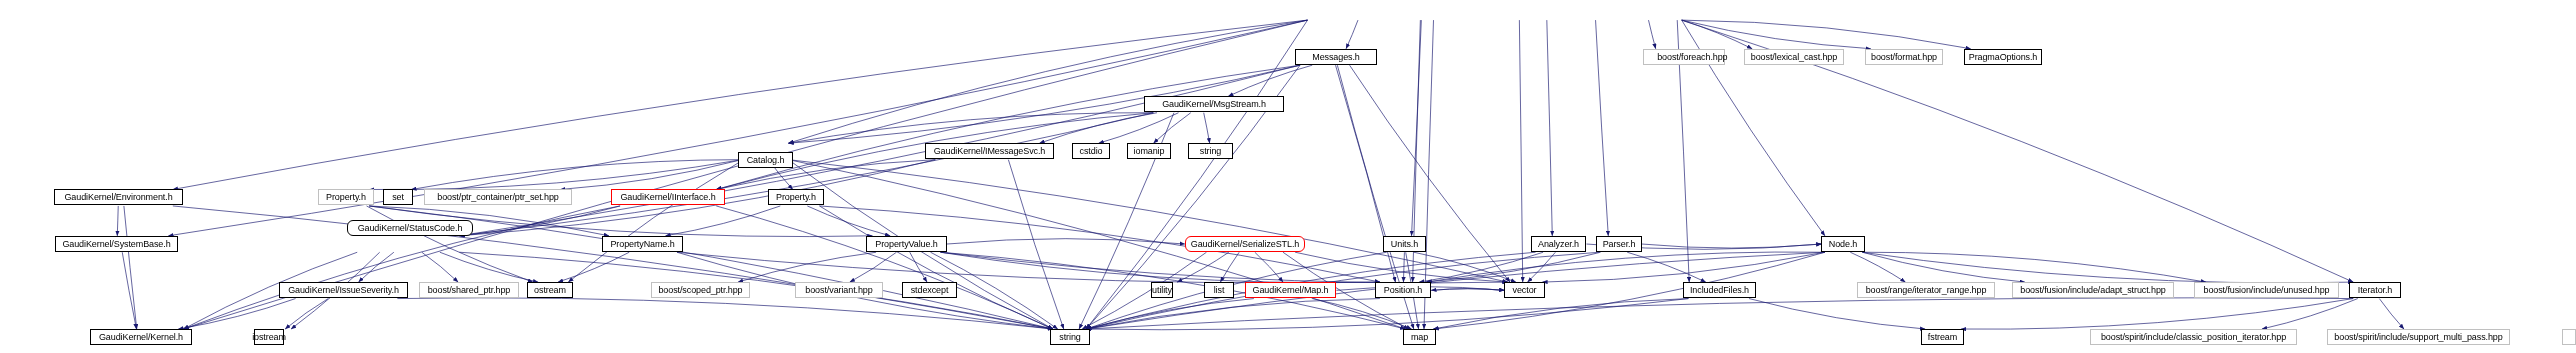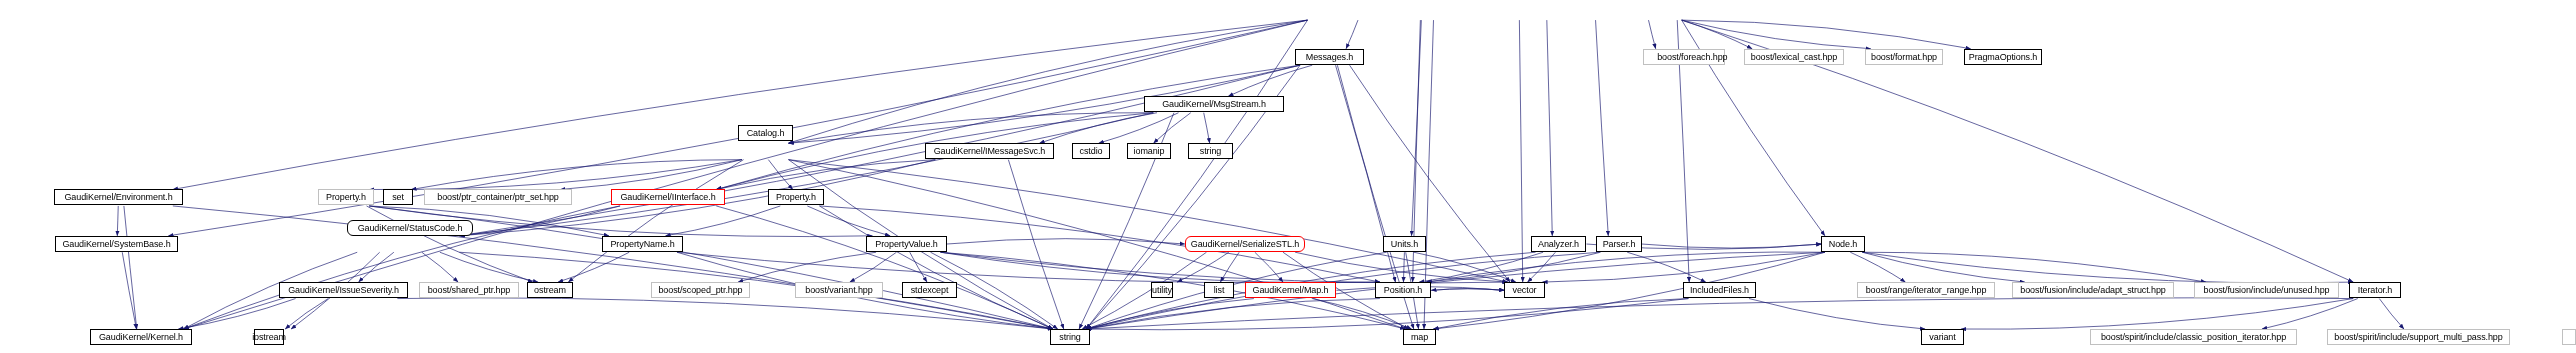--- a/index.html
+++ b/index.html
@@ -161,27 +161,27 @@
       <path d="M3909.8,490.0 Q3928.6,516.1 3950.3,540.0" fill="none" stroke="#191970" stroke-width="1.1" marker-end="url(#ah)"></path>
       <path d="M3866.9,490.0 Q3546.8,543.9 3222.3,540.0" fill="none" stroke="#191970" stroke-width="1.1" marker-end="url(#ah)"></path>
       <path d="M3866.9,490.0 Q2825.0,481.0 1784.8,540.0" fill="none" stroke="#191970" stroke-width="1.1" marker-end="url(#ah)"></path>
       <path d="M653.0,490.0 Q1193.2,481.0 1730.2,540.0" fill="none" stroke="#191970" stroke-width="1.1" marker-end="url(#ah)"></path>
       <path d="M539.3,490.0 Q502.1,512.4 468.6,540.0" fill="none" stroke="#191970" stroke-width="1.1" marker-end="url(#ah)"></path>
       <path d="M485.7,490.0 Q391.6,523.4 293.2,540.0" fill="none" stroke="#191970" stroke-width="1.1" marker-end="url(#ah)"></path>
       <path d="M2267.4,490.0 Q2023.8,493.4 1784.8,540.0" fill="none" stroke="#191970" stroke-width="1.1" marker-end="url(#ah)"></path>
       <path d="M2352.0,476.5 Q2412.0,471.1 2472.0,476.5" fill="none" stroke="#191970" stroke-width="1.1" marker-end="url(#ah)"></path>
       <path d="M2472.0,476.5 Q2412.0,471.1 2352.0,476.5" fill="none" stroke="#191970" stroke-width="1.1" marker-end="url(#ah)"></path>
     </svg>
-    <div class="node black" style="left: 1295px; top: 49px; width: 69px;">Messages.h</div>
+    <div class="node black" style="left: 1295px; top: 49px; width: 82px;">Messages.h</div>
     <div class="node " style="left: 1643px; top: 49px; width: 82px; padding-left: 21px;">boost/foreach.hpp</div>
     <div class="node " style="left: 1744px; top: 49px; width: 100px;">boost/lexical_cast.hpp</div>
     <div class="node " style="left: 1865px; top: 49px; width: 78px;">boost/format.hpp</div>
     <div class="node black" style="left: 1964px; top: 49px; width: 78px;">PragmaOptions.h</div>
     <div class="node black" style="left: 1144px; top: 96px; width: 140px;">GaudiKernel/MsgStream.h</div>
-    <div class="node black" style="left: 738px; top: 125px; width: 55px; text-align: right;">Catalog.h</div>
+    <div class="node black" style="left: 738px; top: 152px; width: 55px; text-align: right;">Catalog.h</div>
     <div class="node black" style="left: 925px; top: 143px; width: 129px;">GaudiKernel/IMessageSvc.h</div>
     <div class="node black" style="left: 1072px; top: 143px; width: 38px;">cstdio</div>
     <div class="node black" style="left: 1127px; top: 143px; width: 44px;">iomanip</div>
     <div class="node black" style="left: 1188px; top: 143px; width: 45px;">string</div>
     <div class="node black" style="left: 54px; top: 189px; width: 129px;">GaudiKernel/Environment.h</div>
     <div class="node " style="left: 318px; top: 189px; width: 56px;">Property.h</div>
     <div class="node black" style="left: 383px; top: 189px; width: 30px;">set</div>
     <div class="node " style="left: 424px; top: 189px; width: 148px;">boost/ptr_container/ptr_set.hpp</div>
     <div class="node red" style="left: 611px; top: 189px; width: 114px;">GaudiKernel/IInterface.h</div>
     <div class="node black" style="left: 768px; top: 189px; width: 56px;">Property.h</div>
@@ -207,18 +207,18 @@
     <div class="node black" style="left: 1504px; top: 282px; width: 41px;">vector</div>
     <div class="node black" style="left: 1683px; top: 282px; width: 73px;">IncludedFiles.h</div>
     <div class="node " style="left: 1857px; top: 282px; width: 138px;">boost/range/iterator_range.hpp</div>
     <div class="node " style="left: 2012px; top: 282px; width: 162px;">boost/fusion/include/adapt_struct.hpp</div>
     <div class="node " style="left: 2194px; top: 282px; width: 145px;">boost/fusion/include/unused.hpp</div>
     <div class="node black" style="left: 2349px; top: 282px; width: 52px;">Iterator.h</div>
     <div class="node black" style="left: 90px; top: 329px; width: 102px;">GaudiKernel/Kernel.h</div>
     <div class="node black" style="left: 254px; top: 329px; width: 30px;">iostream</div>
     <div class="node black" style="left: 1050px; top: 329px; width: 40px;">string</div>
     <div class="node black" style="left: 1403px; top: 329px; width: 33px;">map</div>
-    <div class="node black" style="left: 1921px; top: 329px; width: 43px;">variant</div>
+    <div class="node black" style="left: 1921px; top: 329px; width: 43px;">fstream</div>
     <div class="node " style="left: 2090px; top: 329px; width: 207px;">boost/spirit/include/classic_position_iterator.hpp</div>
     <div class="node " style="left: 2327px; top: 329px; width: 183px;">boost/spirit/include/support_multi_pass.hpp</div>
     <div class="node " style="left: 2562px; top: 329px; width: 14px;"></div>
   </div>
 
 
 </body></html>

